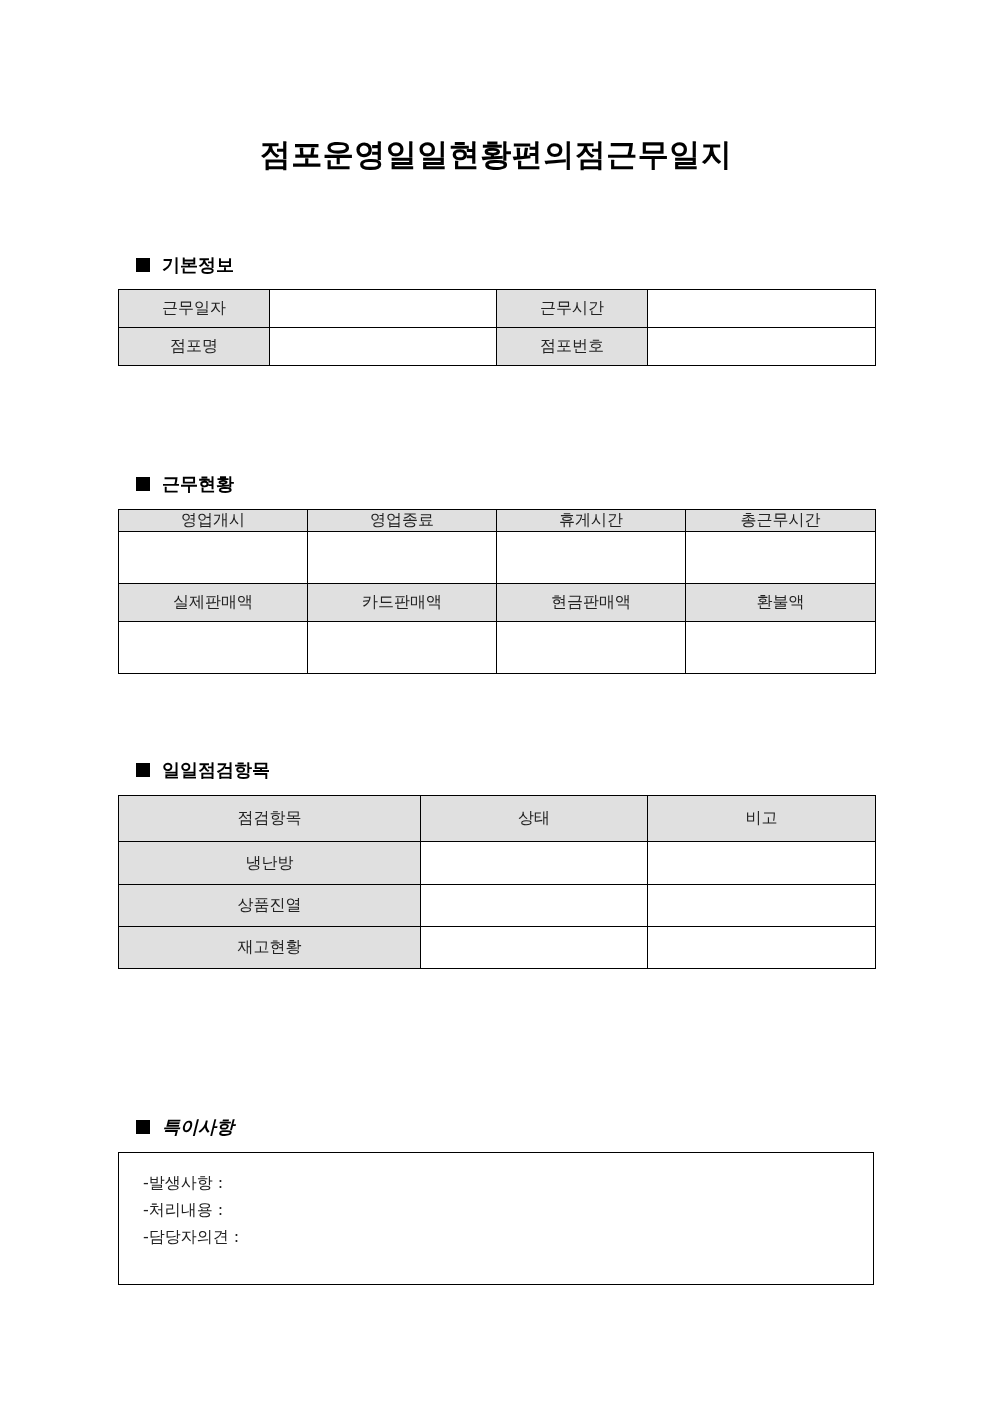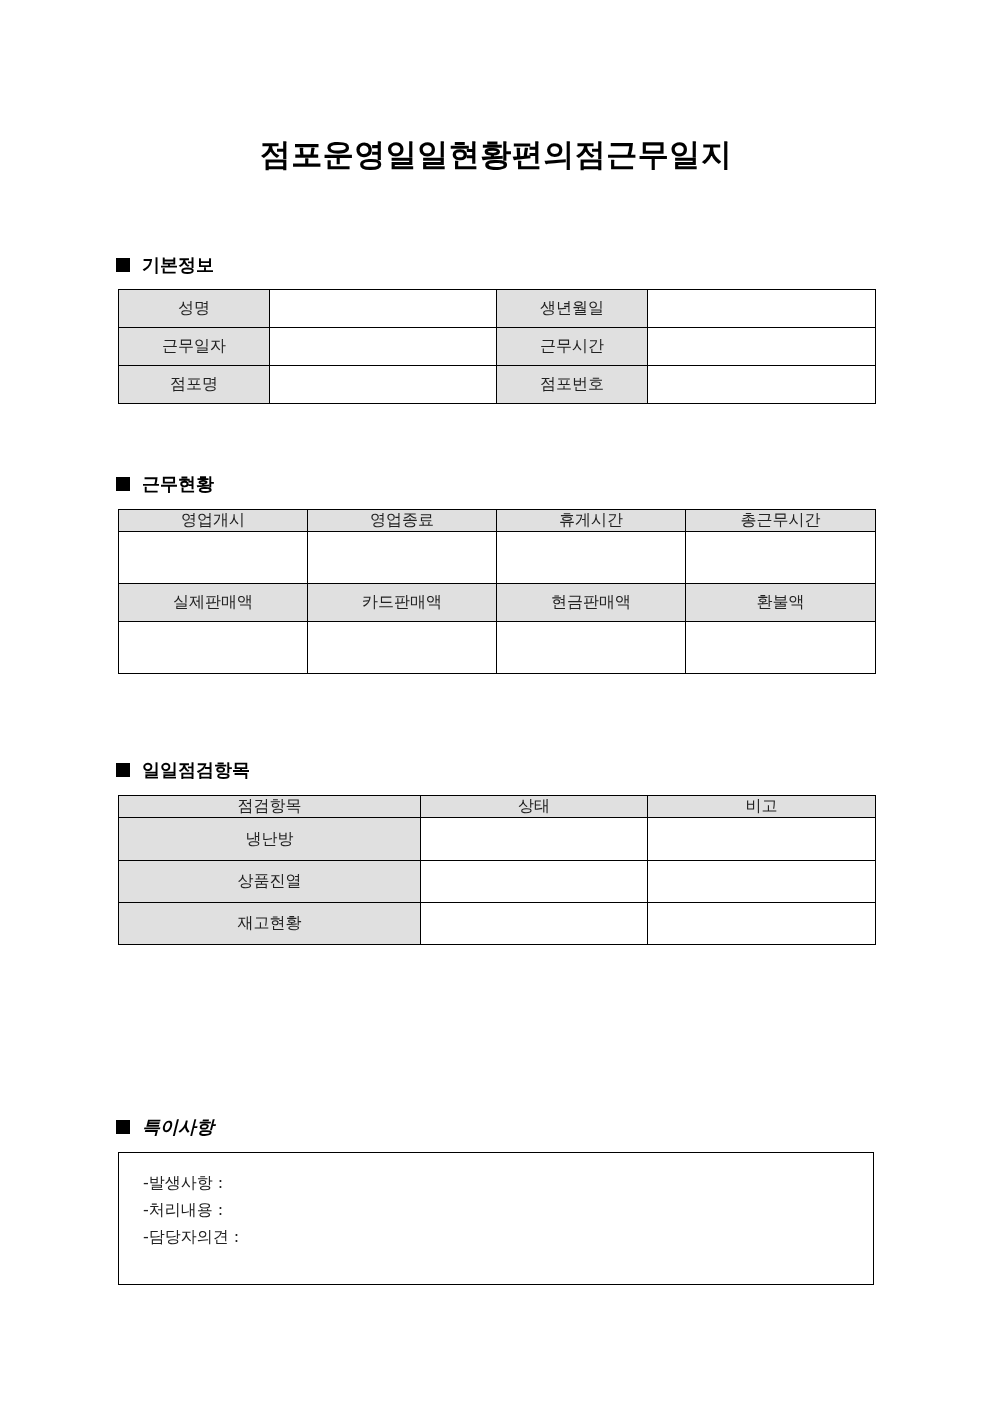--- a/index.html
+++ b/index.html
@@ -1,18 +1,18 @@
 <!DOCTYPE html>
 <html><head>
   <meta charset="utf-8">
   <style>
     html, body { margin: 0; padding: 0; background: #ffffff; }
     body { width: 992px; height: 1403px; position: relative; font-family: "DejaVu Sans", "Liberation Sans", sans-serif; color: #111; }
     .title { position: absolute; left: 0; top: 134px; width: 992px; text-align: center; font-size: 31px; font-weight: bold; letter-spacing: 0.5px; color: #000; }
-    .section-heading { position: absolute; left: 116px; font-size: 18px; font-weight: bold; color: #000; display: flex; align-items: center; height: 24px; }
+    .section-heading { position: absolute; left: 136px; font-size: 18px; font-weight: bold; color: #000; display: flex; align-items: center; height: 24px; }
     .section-heading .sq { display: inline-block; width: 14px; height: 14px; background: #000; margin-right: 12px; }
     table.grid { position: absolute; left: 118px; width: 757px; border-collapse: collapse; table-layout: fixed; }
     table.grid td { border: 1.5px solid #000; padding: 0; text-align: center; vertical-align: middle; font-size: 16px; color: #222; }
     table.grid td.hd { background: #e0e0e0; }
     table.grid td.val { background: #ffffff; }
     .notes { position: absolute; left: 118px; top: 1152px; width: 754px; height: 131px; border: 1.5px solid #000; }
     .notes .line { position: absolute; left: 24px; font-size: 16px; color: #222; }
   </style>
 </head>
 <body>
@@ -24,26 +24,20 @@
   <span>기본정보</span>
 </div>
 <table class="grid" style="top:289px;">
   <colgroup>
       <col style="width:151px">
       <col style="width:227px">
       <col style="width:151px">
       <col style="width:228px">
     </colgroup>
   <tbody>
-      <tr style="height:38px;">
-    <td class="hd">성명</td>
-    <td class="val"></td>
-    <td class="hd">생년월일</td>
-    <td class="val"></td>
-  </tr>
   <tr style="height:38px;">
     <td class="hd">근무일자</td>
     <td class="val"></td>
     <td class="hd">근무시간</td>
     <td class="val"></td>
   </tr>
   <tr style="height:38px;">
     <td class="hd">점포명</td>
     <td class="val"></td>
     <td class="hd">점포번호</td>
@@ -95,21 +89,21 @@
   <span class="sq"></span>
   <span>일일점검항목</span>
 </div>
 <table class="grid" style="top:795px;">
   <colgroup>
       <col style="width:302px">
       <col style="width:227px">
       <col style="width:228px">
     </colgroup>
   <tbody>
-      <tr style="height:22px;padding-left:16px;">
+      <tr style="height:46px;padding-left:16px;">
     <td class="hd">점검항목</td>
     <td class="hd">상태</td>
     <td class="hd">비고</td>
   </tr>
   <tr style="height:43px;">
     <td class="hd">냉난방</td>
     <td class="val"></td>
     <td class="val"></td>
   </tr>
   <tr style="height:42px;padding-left:44px;">

